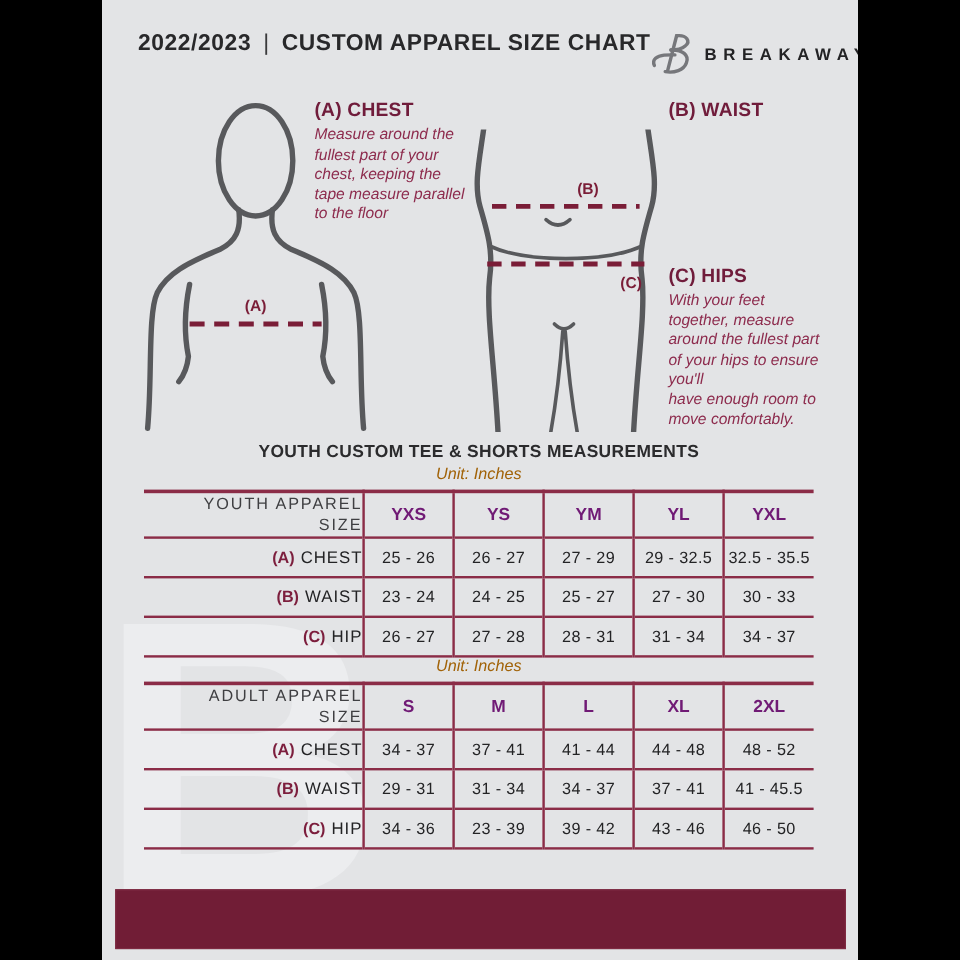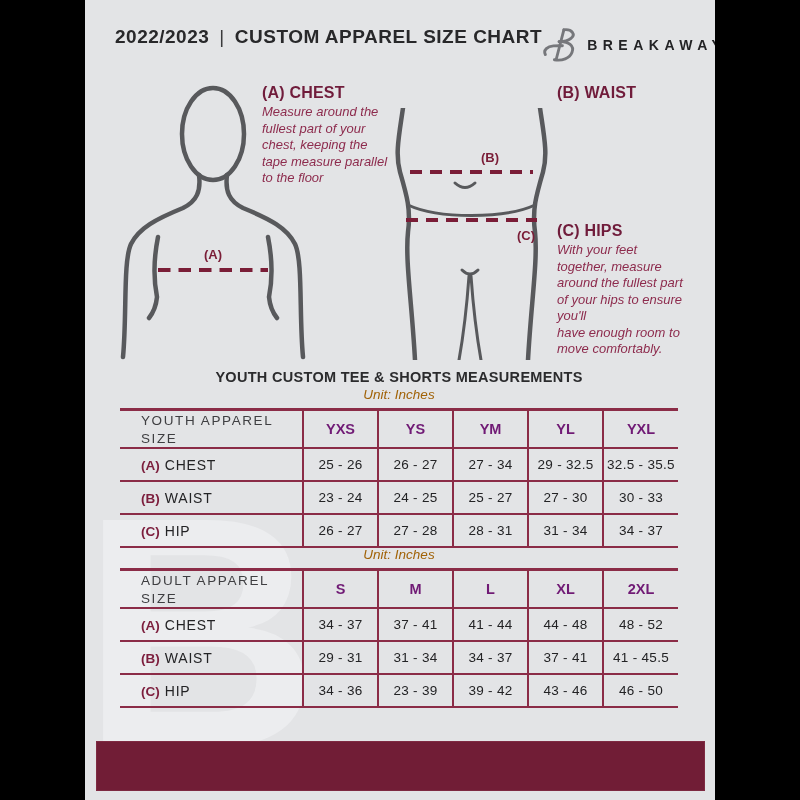--- a/index.html
+++ b/index.html
@@ -48,21 +48,21 @@
     margin-top:6px; width:558px; border-collapse:collapse; table-layout:fixed;
     border-top:3px solid #8b2c47; border-bottom:2.5px solid #8b2c47;
   }
   .size-table th, .size-table td { padding:0; height:31px; }
   .size-table thead th { height:33px; }
   .size-table th:not(:first-child), .size-table td:not(:first-child) {
     border-left:2px solid #8b2c47;
   }
   .size-table tbody td { border-top:2px solid #8b2c47; }
   .col-first { width:183px; }
-  .rowhead { text-align:left; padding-left:21px !important; }
+  .rowhead { text-align:right; padding-left:21px !important; }
   .size-header-label {
     font-weight:normal; font-size:13.5px; letter-spacing:1.6px; color:#3f3f42;
   }
   .size-col { text-align:center; font-size:14.5px; font-weight:bold; color:#701a75; }
   .val { text-align:center; font-size:13.5px; color:#232325; letter-spacing:.3px; }
   .prefix { font-weight:bold; color:#7c1e3d; font-size:13.5px; }
   .rowname { color:#232325; font-size:14px; margin-left:5px; letter-spacing:.8px; }
   
   .footer-bar {
     position:absolute; left:11px; top:741px; width:609px; height:50px;
@@ -166,21 +166,21 @@
           <th class="size-col">YM</th>
           <th class="size-col">YL</th>
           <th class="size-col">YXL</th>
         </tr>
       </thead>
       <tbody>
         <tr>
           <td class="rowhead"><span class="prefix">(A)</span><span class="rowname">CHEST</span></td>
           <td class="val">25 - 26</td>
           <td class="val">26 - 27</td>
-          <td class="val">27 - 34</td>
+          <td class="val">27 - 29</td>
           <td class="val">29 - 32.5</td>
           <td class="val">32.5 - 35.5</td>
         </tr>
         <tr>
           <td class="rowhead"><span class="prefix">(B)</span><span class="rowname">WAIST</span></td>
           <td class="val">23 - 24</td>
           <td class="val">24 - 25</td>
           <td class="val">25 - 27</td>
           <td class="val">27 - 30</td>
           <td class="val">30 - 33</td>

